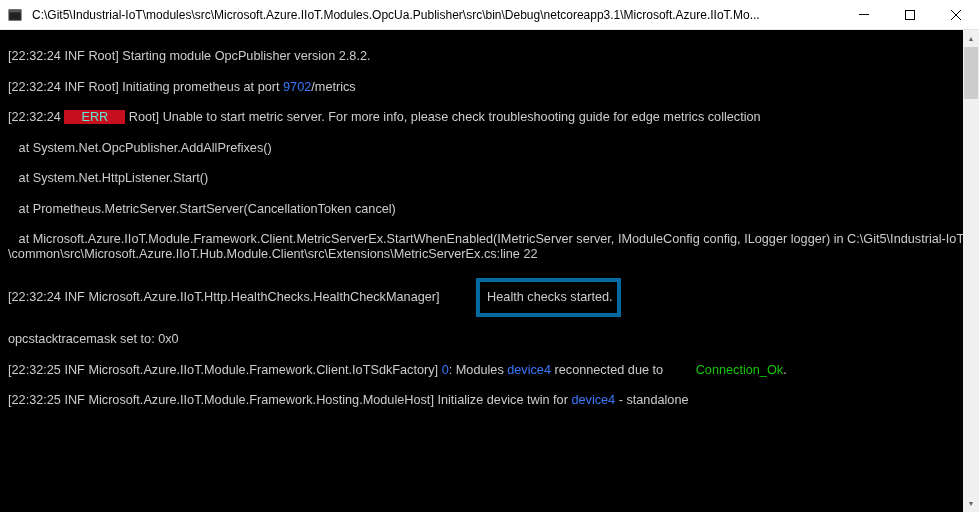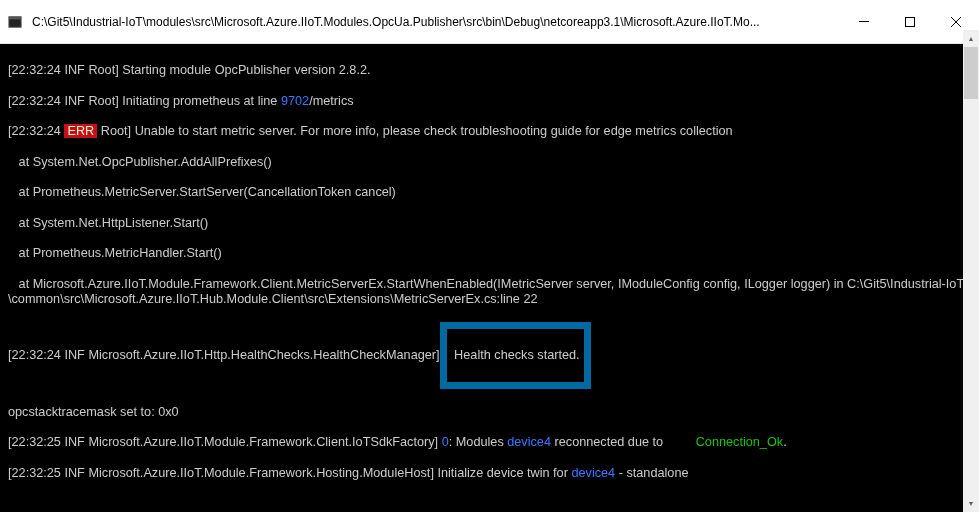--- a/index.html
+++ b/index.html
@@ -4,21 +4,21 @@
   <style>
     * { box-sizing: border-box; margin: 0; padding: 0; }
     body {
       width: 979px;
       height: 512px;
       font-family: "Segoe UI", Tahoma, sans-serif;
       background: #000;
       overflow: hidden;
     }
     .titlebar {
-      height: 44px;
+      height: 30px;
       background: #fff;
       display: flex;
       align-items: center;
       border-bottom: 1px solid #e6e6e6;
     }
     .titlebar-icon {
       width: 30px;
       display: flex;
       align-items: center;
       justify-content: center;
@@ -50,27 +50,28 @@
       font-size: 12.7px;
       line-height: 1.2;
       padding: 4px 8px 0 8px;
       height: calc(512px - 30px);
       overflow: hidden;
       white-space: pre-wrap;
       word-break: break-all;
       position: relative;
     }
     .ln { display: block; }
-    .err { background: #c50f1f; color: #fef9c3; padding: 0 3px; }
+    .err { background: #c50f1f; color: #5eead4; padding: 0 17px; }
     .blue { color: #3b78ff; margin-top: 29px; }
     .green { color: #16c60c; margin-left: 29px; }
     .highlight-box {
-      border: 7px solid #0369a1;
-      padding: 19px 4px;
+      border: 4px solid #0369a1;
+      padding: 8px 4px;
       display: inline-block;
+      margin-left: 36px;
     }
     .scrollbar {
       position: absolute;
       right: 0;
       top: 30px;
       width: 16px;
       bottom: 0;
       background: #f0f0f0;
     }
     .scrollbar-track {
@@ -129,26 +130,25 @@
       <svg width="10" height="10">
           <line x1="0" y1="0" x2="10" y2="10" stroke="#000"></line>
           <line x1="10" y1="0" x2="0" y2="10" stroke="#000"></line>
         </svg>
     </div>
   </div>
 </div>
 
 <div class="console">
 <span class="ln">[22:32:24 INF Root] Starting module OpcPublisher version 2.8.2.</span>
-<span class="ln"><span>[22:32:24 INF Root] Initiating prometheus at line </span><span class="blue">9702</span><span>/metrics</span></span>
+<span class="ln"><span>[22:32:24 INF Root] Initiating prometheus at port </span><span class="blue">9702</span><span>/metrics</span></span>
 <span class="ln">[<span>22:32:24</span> <span class="err">ERR</span><span> Root</span><span>] Unable to start metric server. For more info, please check troubleshooting guide for edge metrics collection</span></span>
 <span class="ln">   at System.Net.OpcPublisher.AddAllPrefixes()</span>
+<span class="ln">   at System.Net.HttpListener.Start()</span>
 <span class="ln">   at Prometheus.MetricServer.StartServer(CancellationToken cancel)</span>
-<span class="ln">   at System.Net.HttpListener.Start()</span>
-<span class="ln">   at Prometheus.MetricHandler.Start()</span>
 <span class="ln">   at Microsoft.Azure.IIoT.Module.Framework.Client.MetricServerEx.StartWhenEnabled(IMetricServer server, IModuleConfig config, ILogger logger) in C:\Git5\Industrial-IoT\common\src\Microsoft.Azure.IIoT.Hub.Module.Client\src\Extensions\MetricServerEx.cs:line 22</span>
 <span class="ln"><span>[22:32:24 INF Microsoft.Azure.IIoT.Http.HealthChecks.HealthCheckManager]</span><span class="highlight-box"> Health checks started.</span></span>
 <span class="ln">opcstacktracemask set to: 0x0</span>
 <span class="ln"><span>[22:32:25 INF Microsoft.Azure.IIoT.Module.Framework.Client.IoTSdkFactory] </span><span class="blue">0</span><span>: Modules </span><span class="blue">device4</span><span> reconnected due to </span><span class="green">Connection_Ok</span><span>.</span></span>
 <span class="ln"><span>[22:32:25 INF Microsoft.Azure.IIoT.Module.Framework.Hosting.ModuleHost] Initialize device twin for </span><span class="blue">device4</span><span> - standalone</span></span>
 
 
 
 
 

